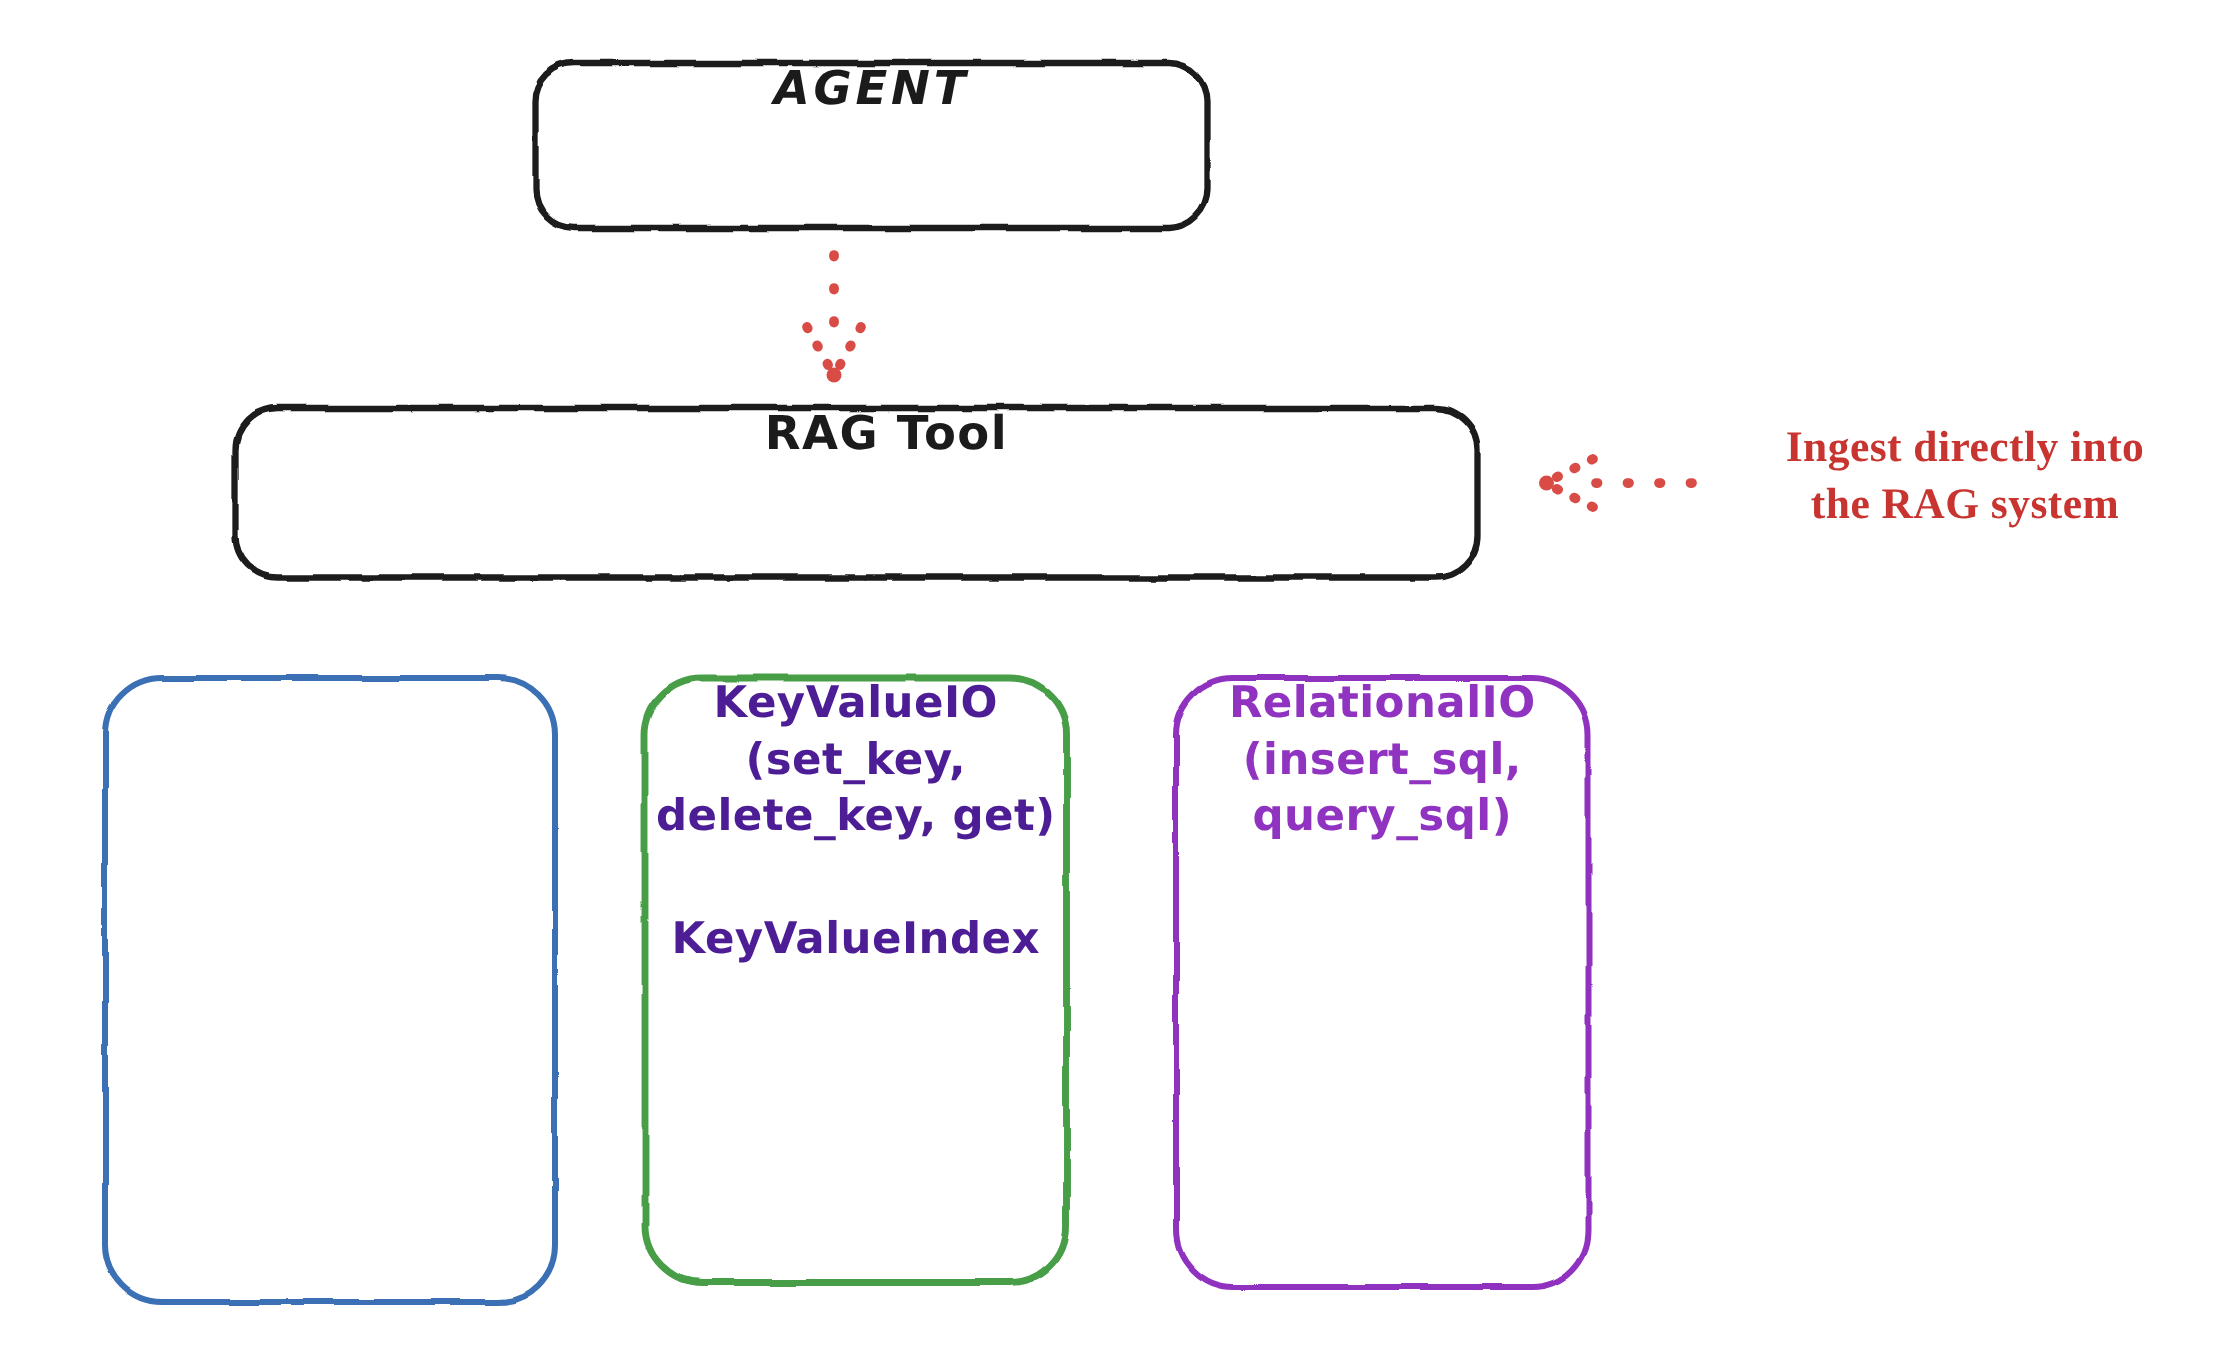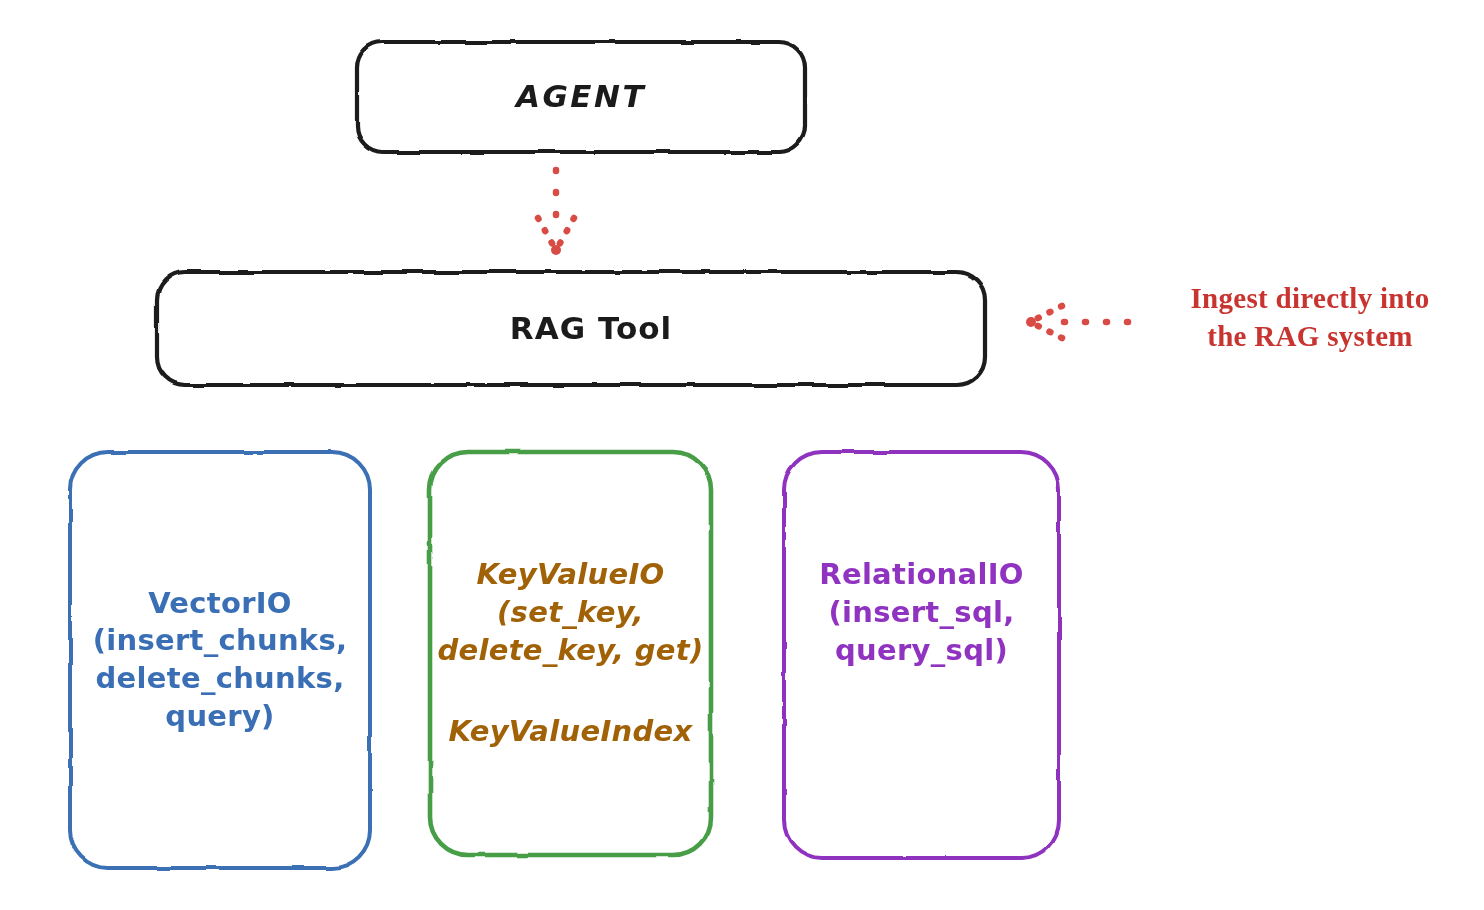--- a/index.html
+++ b/index.html
@@ -19,21 +19,20 @@
     inset: 0;
     width: 1484px;
     height: 910px;
   }
   .node {
     position: absolute;
     box-sizing: border-box;
     display: flex;
     flex-direction: column;
     align-items: center;
-    justify-content: center;
     text-align: center;
     background: transparent;
     z-index: 2;
   }
   .node-label {
     white-space: pre-line;
     line-height: 1.28;
     letter-spacing: 0.5px;
   }
 
@@ -86,21 +85,21 @@
     width: 304px;
     height: 420px;
   }
   #vector-node .node-label { color: #3a6fb5; }
   #keyvalue-node {
     left: 428px;
     top: 450px;
     width: 285px;
     height: 407px;
   }
-  #keyvalue-node .node-label { color: #a16207; font-style: italic; }
+  #keyvalue-node .node-label { color: #4c1d95; }
   #relational-node {
     left: 782px;
     top: 450px;
     width: 279px;
     height: 326px;
   }
   #relational-node .node-label { color: #9033c0; }
 
   
   #ingest-annotation {
@@ -173,24 +172,20 @@
 
 <div class="node" id="agent-node">
   <div class="node-label">AGENT</div>
 </div>
 
 <div class="node" id="rag-tool-node">
   <div class="node-label">RAG Tool</div>
 </div>
 
 <div class="node leaf" id="vector-node">
-  <div class="node-label">VectorIO
-(insert_chunks,
-delete_chunks,
-query)</div>
 </div>
 
 <div class="node leaf" id="keyvalue-node">
   <div class="node-label">KeyValueIO
 (set_key,
 delete_key, get)</div>
   <div class="node-label secondary">KeyValueIndex</div>
 </div>
 
 <div class="node leaf" id="relational-node">

